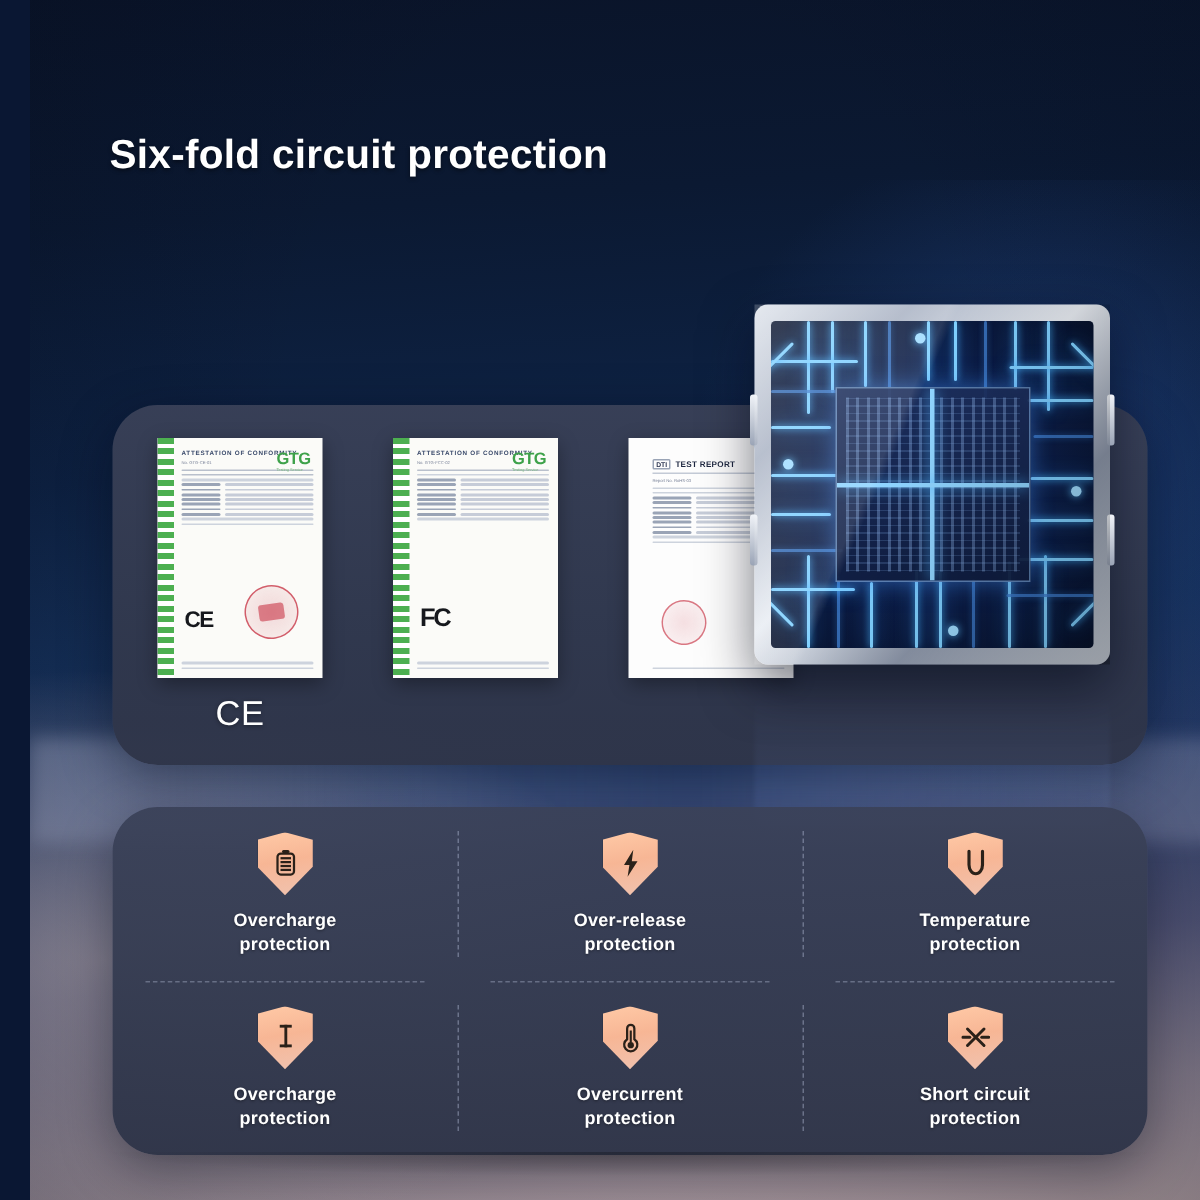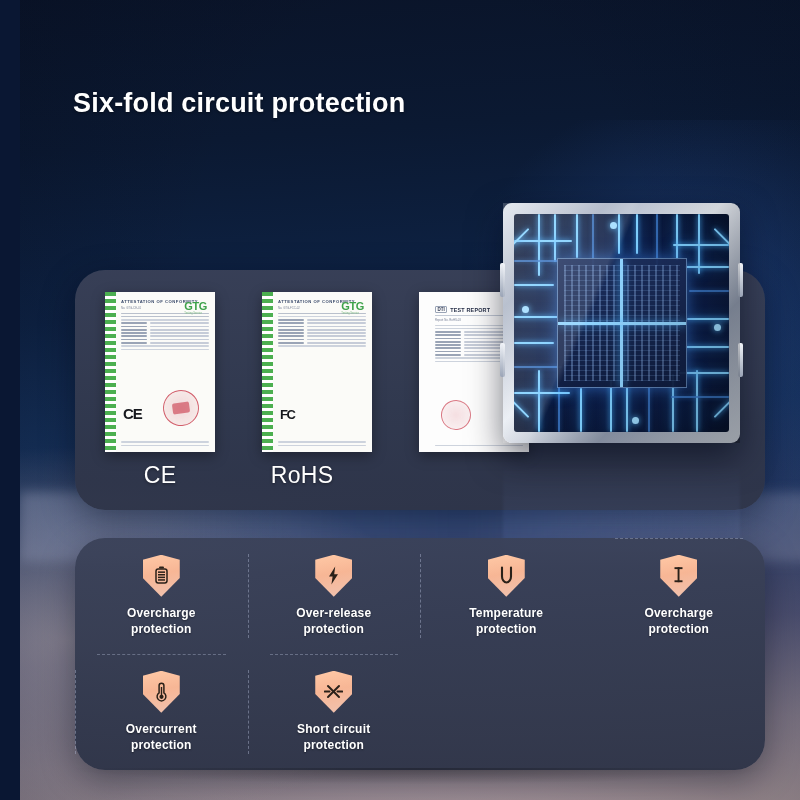--- a/index.html
+++ b/index.html
@@ -98,21 +98,21 @@
   .lines{margin-top:3px;}
   .ln{height:1.6px;background:#b9c0cc;margin-bottom:1.7px;border-radius:1px;}
   .ln.s{background:#cdd3dd;}
   .kv{display:flex;gap:3px;margin-bottom:1.7px;}
   .kv .k{width:26px;height:1.6px;background:#9aa4b6;border-radius:1px;}
   .kv .v{flex:1;height:1.6px;background:#c6ccd8;border-radius:1px;}
   .cert-mark{
     position:absolute;left:18px;bottom:30px;
     font-size:15px;font-weight:bold;color:#16181d;letter-spacing:-1px;
   }
-  .cert-mark.fcc{font-size:13px;letter-spacing:-1.5px;}
+  .cert-mark.fcc{font-size:17px;letter-spacing:-1.5px;}
   .stamp{
     position:absolute;right:16px;bottom:26px;width:34px;height:34px;border-radius:50%;
     border:1.6px solid rgba(196,40,58,.72);
     background:radial-gradient(circle,rgba(196,40,58,.16),rgba(196,40,58,.05));
     transform:rotate(-8deg);
   }
   .stamp:before{
     content:"";position:absolute;left:50%;top:50%;width:17px;height:11px;
     transform:translate(-50%,-50%);
     background:rgba(196,40,58,.55);border-radius:2px;
@@ -196,21 +196,21 @@
     position:absolute;left:483px;top:443px;width:237px;height:108px;
     background:linear-gradient(180deg,rgba(120,150,220,.26),rgba(60,85,150,0) 82%);
     filter:blur(1.5px);opacity:.55;
     transform:scaleY(-1);
     border-radius:9px;
   }
 
   
   .feat-grid{
     position:absolute;left:55px;top:538px;width:690px;height:232px;
-    display:grid;grid-template-columns:repeat(4,1fr);grid-template-rows:repeat(2,1fr);
+    display:grid;grid-template-columns:repeat(3,1fr);grid-template-rows:repeat(2,1fr);
   }
   .feat{
     position:relative;display:flex;flex-direction:column;align-items:center;
     justify-content:center;gap:8px;
   }
   .feat.bl:before{
     content:"";position:absolute;left:0;top:16px;bottom:16px;
     border-left:1px dashed rgba(175,185,210,.45);
   }
   .feat.bt:after{
@@ -407,21 +407,20 @@
       <div class="rep-stamp"></div>
       <div class="cert-foot">
         <div class="ln s"></div>
       </div>
     </div>
 
   </div>
 
   <div class="cert-labels">
     <div class="cert-label">CE</div>
-    <div class="cert-label">RoHS</div>
   </div>
 
   <div class="chip-reflect"></div>
 
   <div class="chip-wrap">
     <div class="chip-frame">
       <div class="chip-notch" style="left:-3px;top:60px;width:5px;height:34px;"></div>
       <div class="chip-notch" style="left:-3px;top:140px;width:5px;height:34px;"></div>
       <div class="chip-notch" style="right:-3px;top:60px;width:5px;height:34px;"></div>
       <div class="chip-notch" style="right:-3px;top:140px;width:5px;height:34px;"></div>

